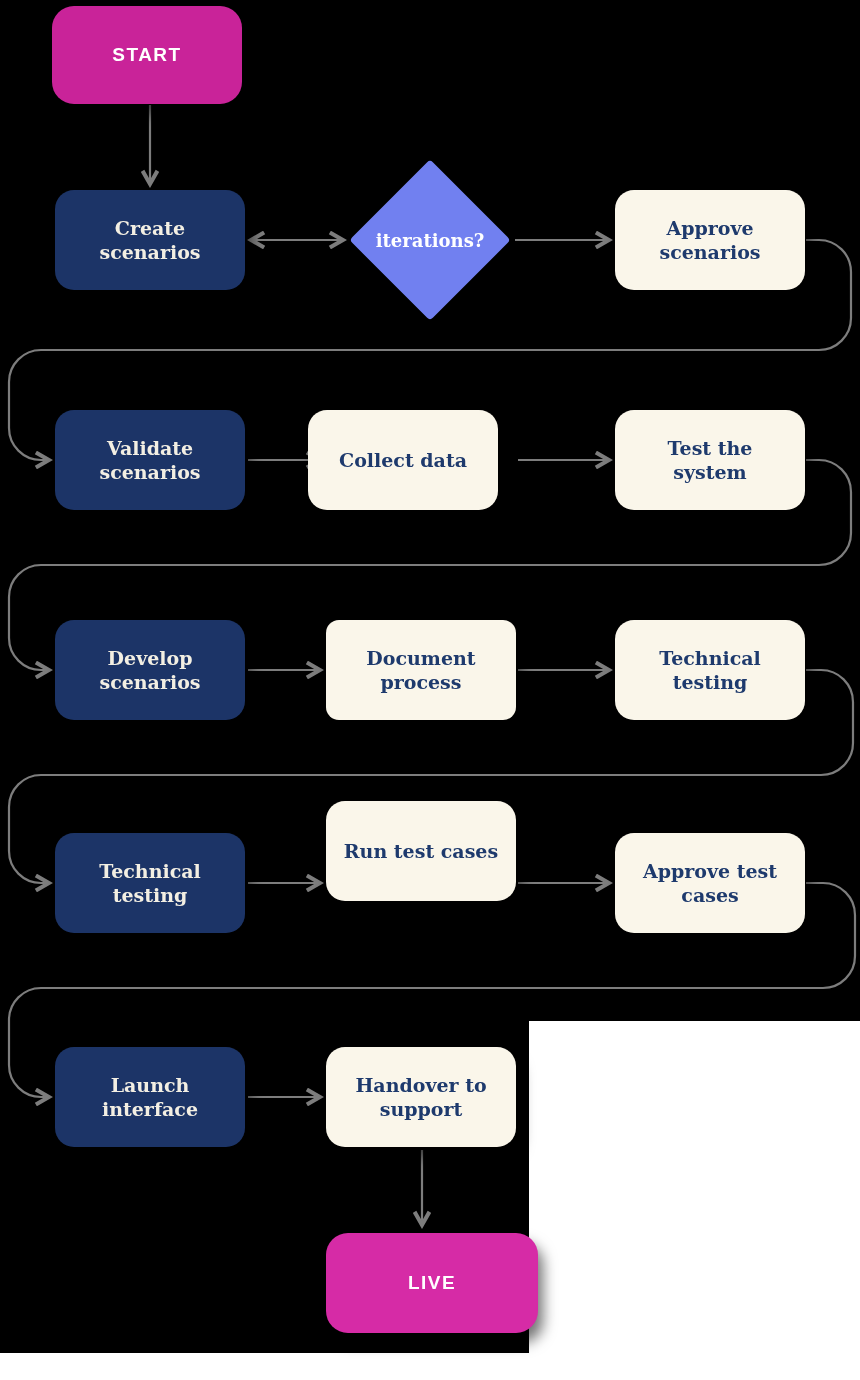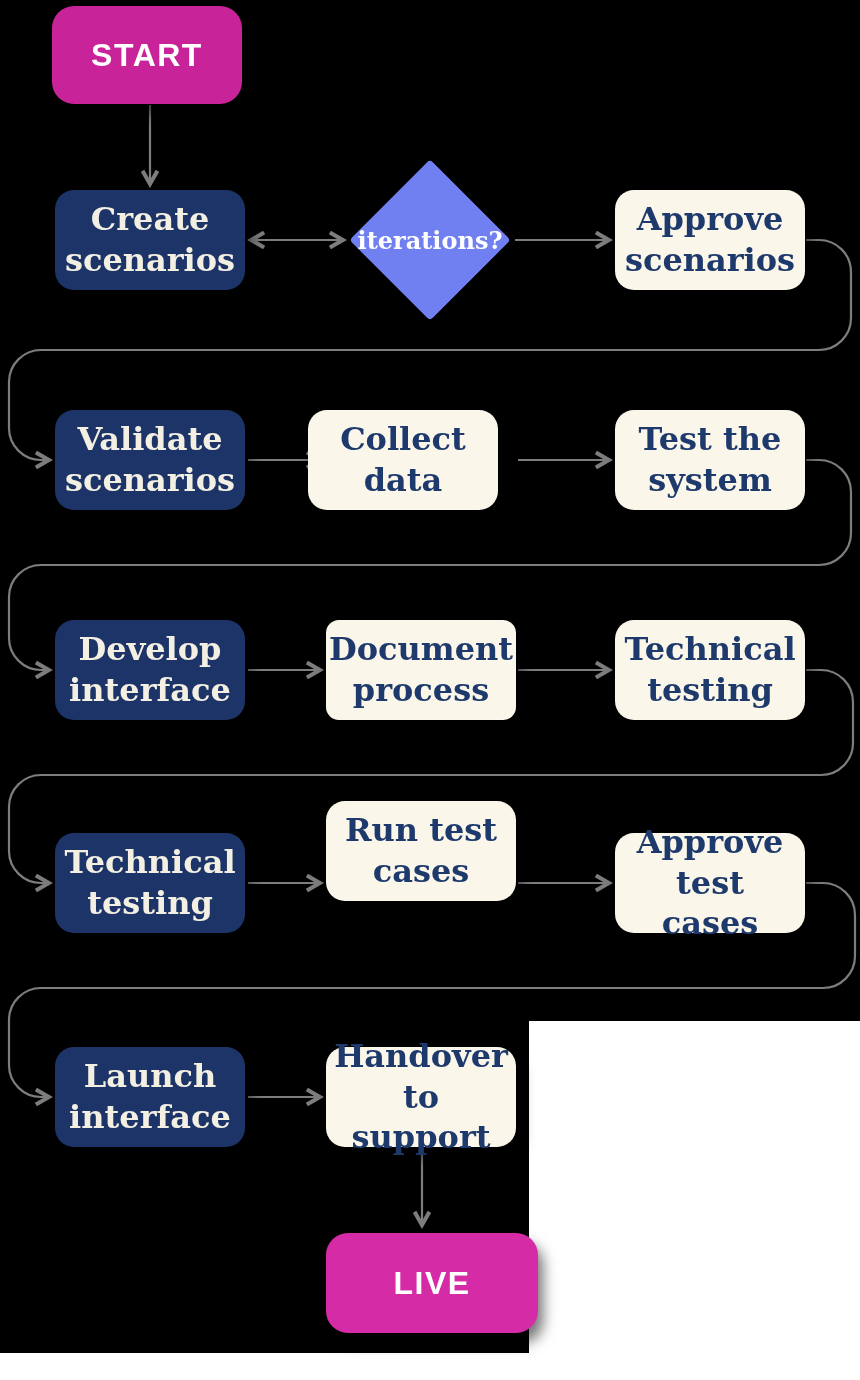--- a/index.html
+++ b/index.html
@@ -22,21 +22,21 @@
     position: absolute;
     z-index: 2;
     width: 190px;
     height: 100px;
     border-radius: 19px;
     display: flex;
     align-items: center;
     justify-content: center;
     text-align: center;
     font-weight: bold;
-    font-size: 32px;
+    font-size: 19px;
     line-height: 1.28;
     padding: 0 14px;
     box-sizing: border-box;
     box-shadow: 5px 10px 14px rgba(0,0,0,0.55);
   }
   .node.navy  { background: #1c3467; color: #f3efe3; }
   .node.cream { background: #faf6ea; color: #1e3a6d; }
   .node.terminal {
     font-family: "Liberation Sans", sans-serif;
     letter-spacing: 1.5px;
@@ -74,21 +74,21 @@
     border-radius: 4px;
   }
   .decision .label {
     position: absolute;
     inset: 0;
     display: flex;
     align-items: center;
     justify-content: center;
     color: #ffffff;
     font-weight: bold;
-    font-size: 24px;
+    font-size: 18px;
     text-align: center;
   }
 </style>
 </head>
 <body>
 
 <div class="canvas">
 
   <div class="white-patch right"></div>
   <div class="white-patch bottom"></div>
@@ -140,21 +140,21 @@
 
   <div class="node cream collect">
     <span>Collect data</span>
   </div>
 
   <div class="node cream testsys">
     <span>Test the system</span>
   </div>
 
   <div class="node navy develop">
-    <span>Develop interface</span>
+    <span>Develop scenarios</span>
   </div>
 
   <div class="node cream document">
     <span>Document process</span>
   </div>
 
   <div class="node cream technical">
     <span>Technical testing</span>
   </div>
 

